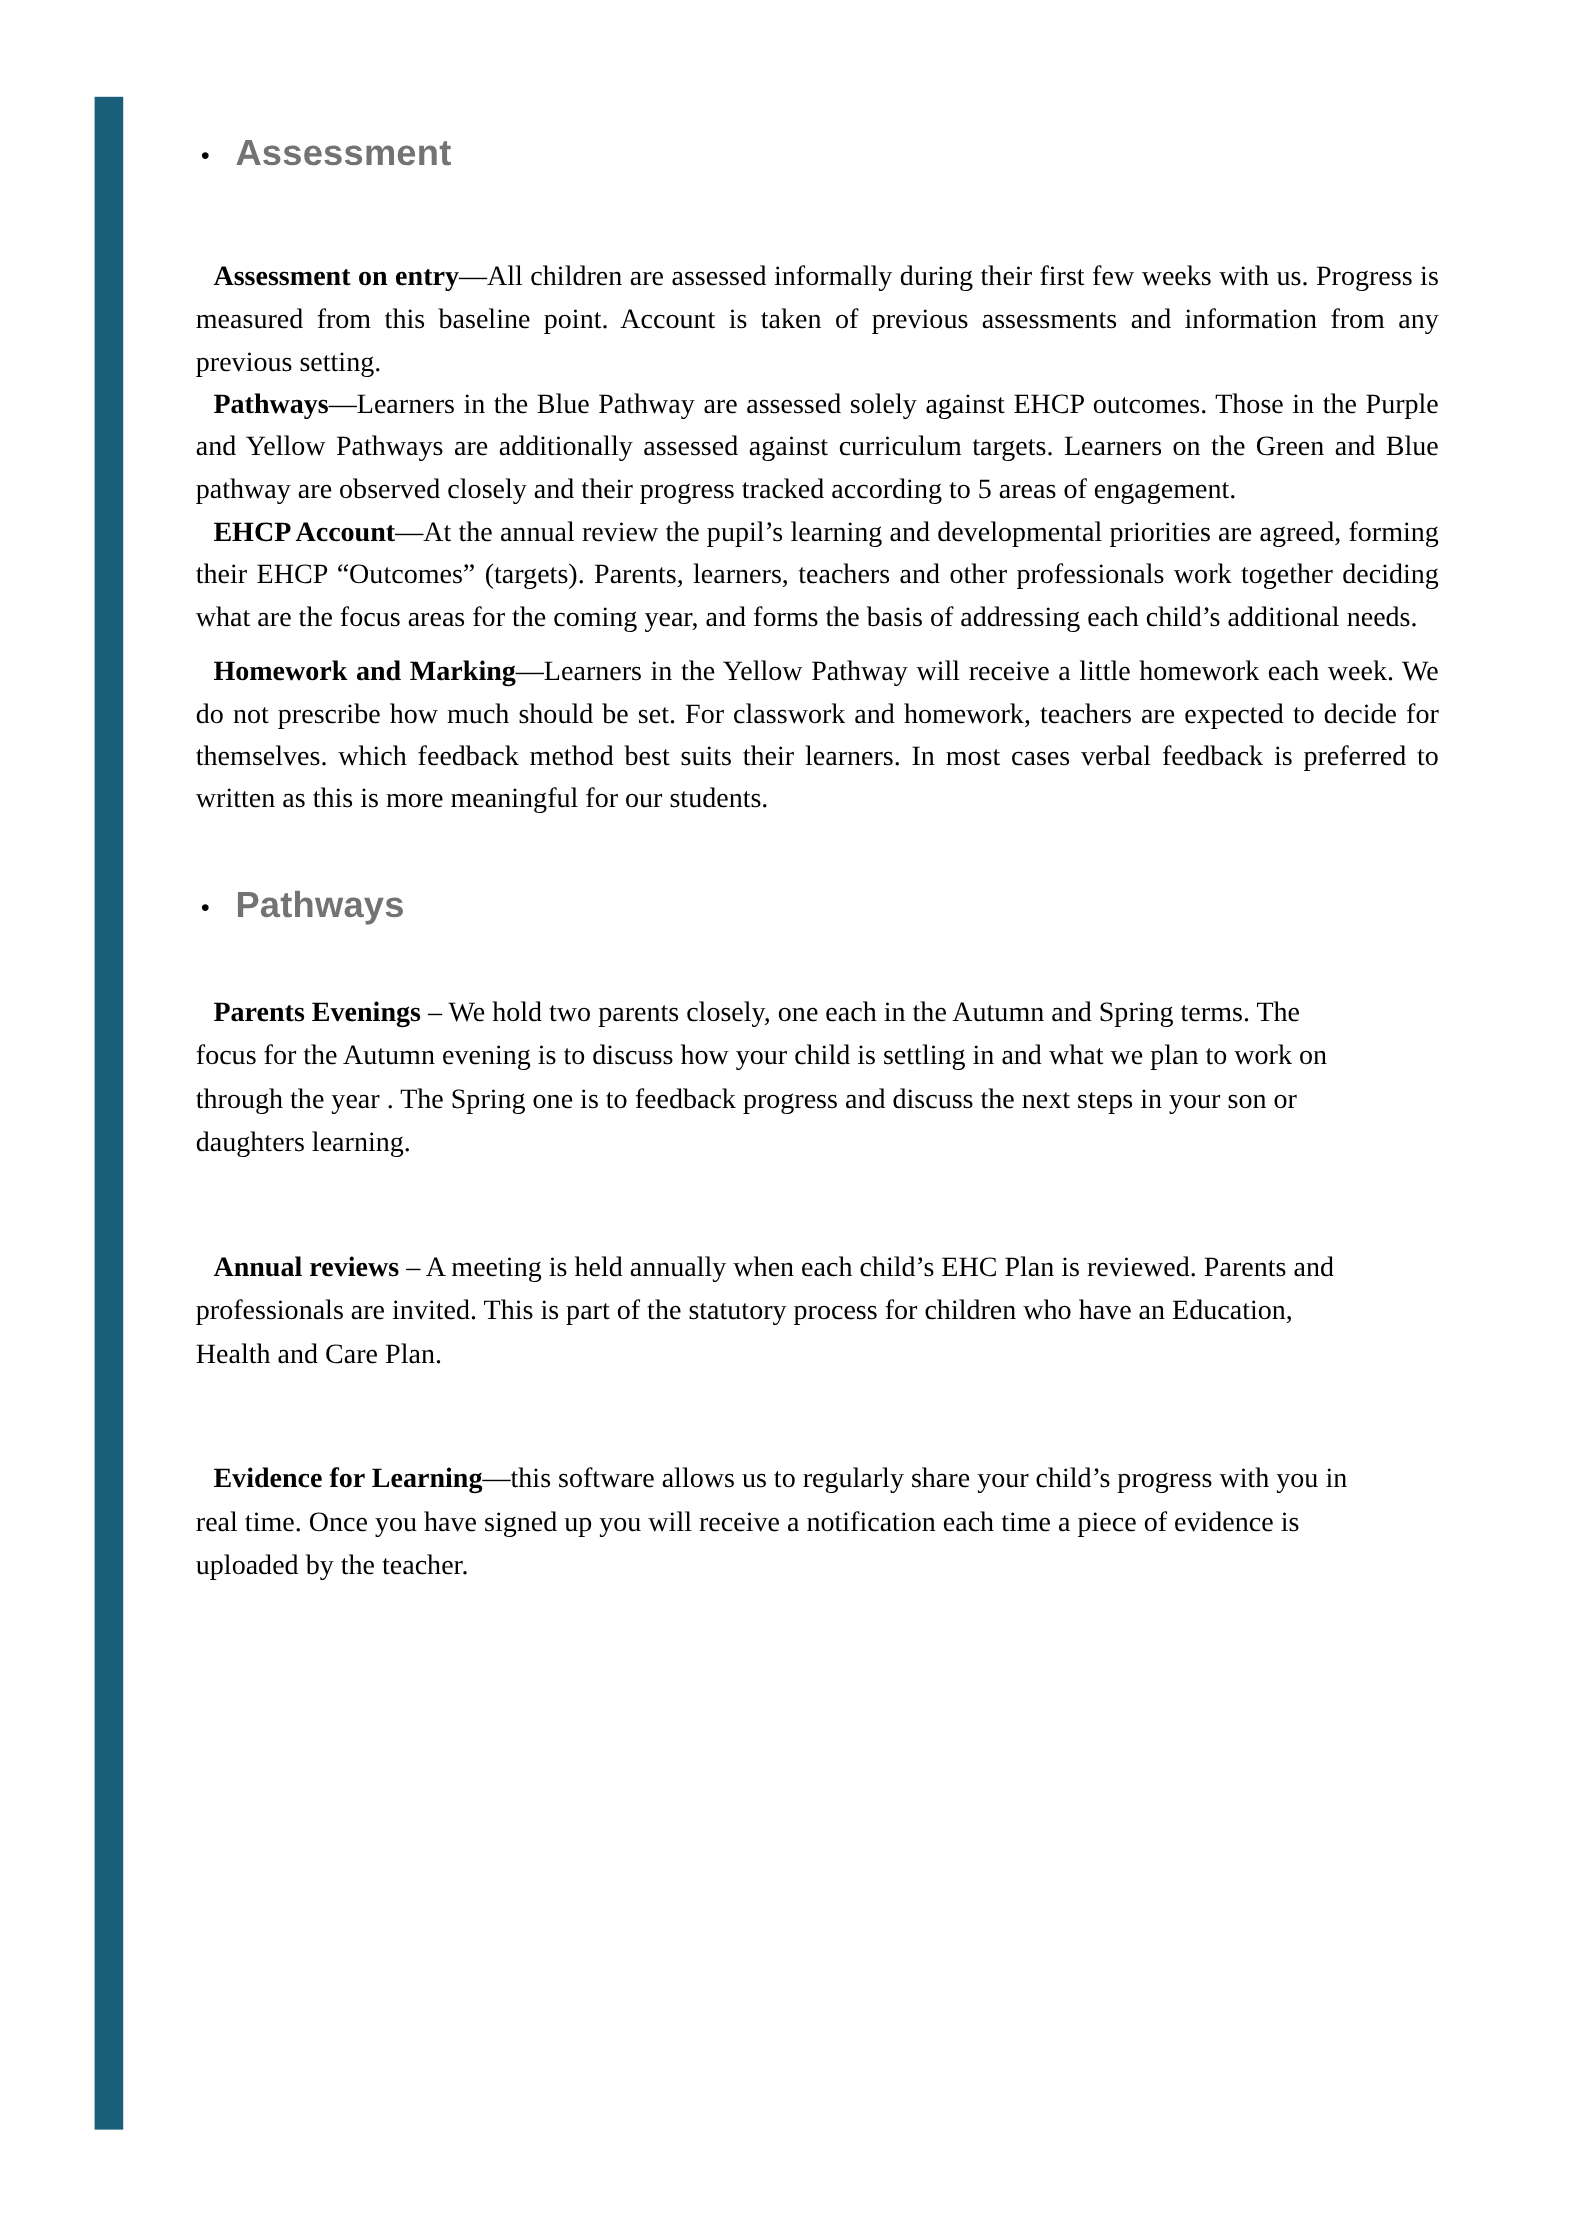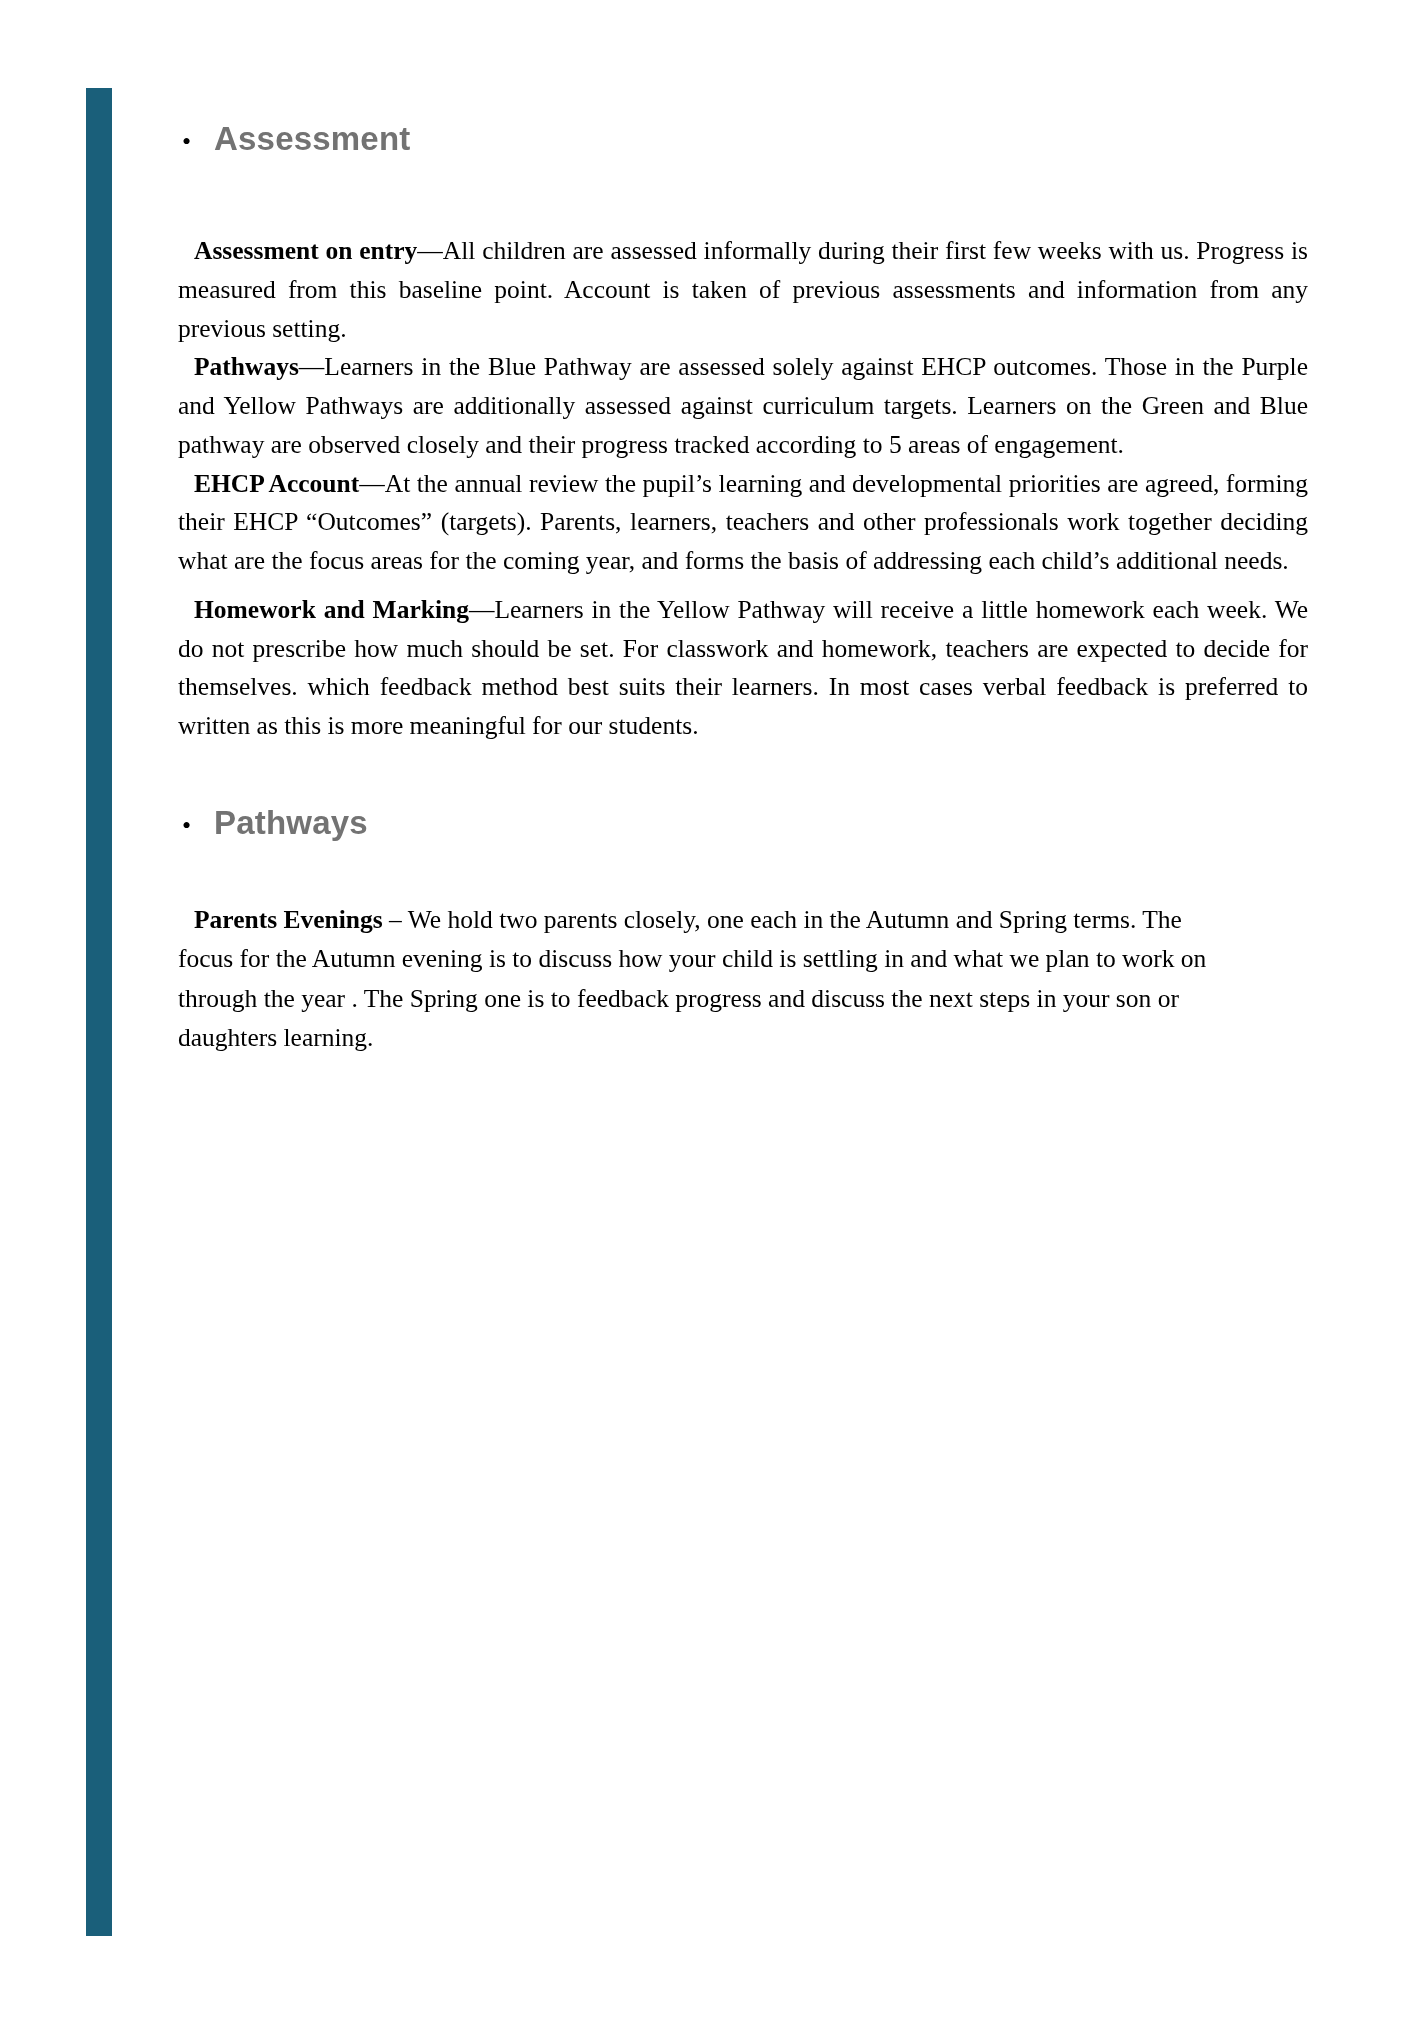--- a/index.html
+++ b/index.html
@@ -114,19 +114,21 @@
       <span class="heading">Pathways</span>
     </div>
 
     <div class="block-gap-lg"></div>
 
     <div class="sec2 sec2-width">
       <p class="para left"><b>Parents Evenings</b><span> – We hold two parents closely, one each in the Autumn and Spring terms. The focus for the Autumn evening is to discuss how your child is settling in and what we plan to work on through the year . The Spring one is to feedback progress and discuss the next steps in your son or daughters learning.</span></p>
 
       <div class="block-gap-xl"></div>
 
+      <p class="para left"><b>Annual reviews</b><span> – A meeting is held annually when each child’s EHC Plan is reviewed. Parents and  professionals are invited. This is part of the statutory process for children who have an Education, Health and Care Plan.</span></p>
 
       <div class="block-gap-xl"></div>
 
+      <p class="para left"><b>Evidence for Learning</b><span>—this software allows us to regularly share your child’s progress with you in real time. Once you have signed up you will receive a notification each time a piece of evidence is uploaded by the teacher.</span></p>
     </div>
 
   </div>
 </div>
 
 </body></html>

